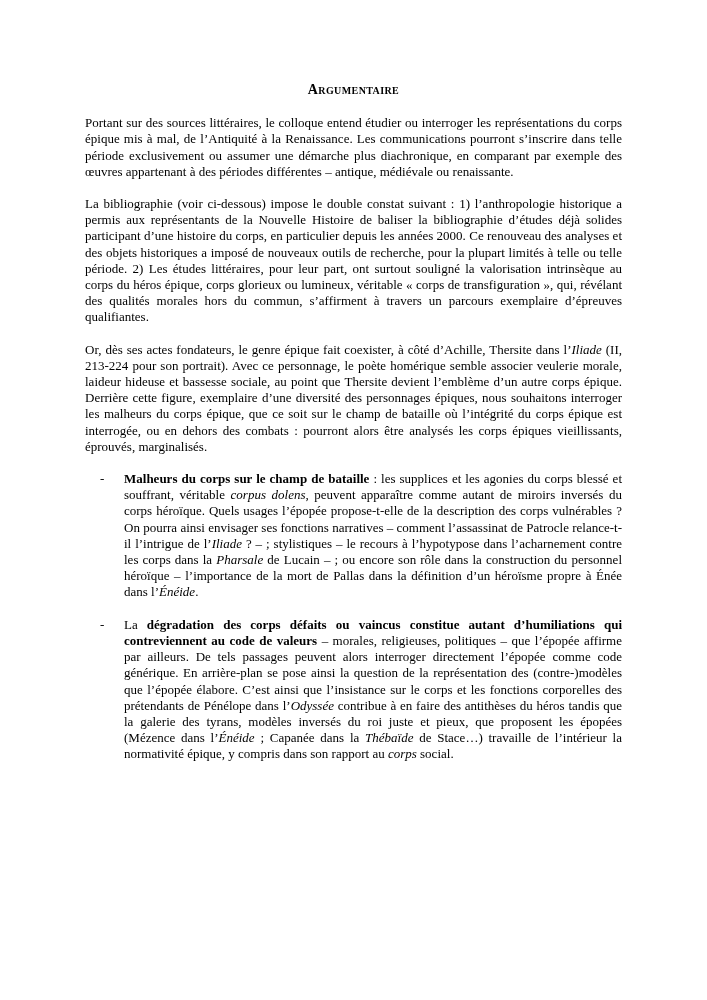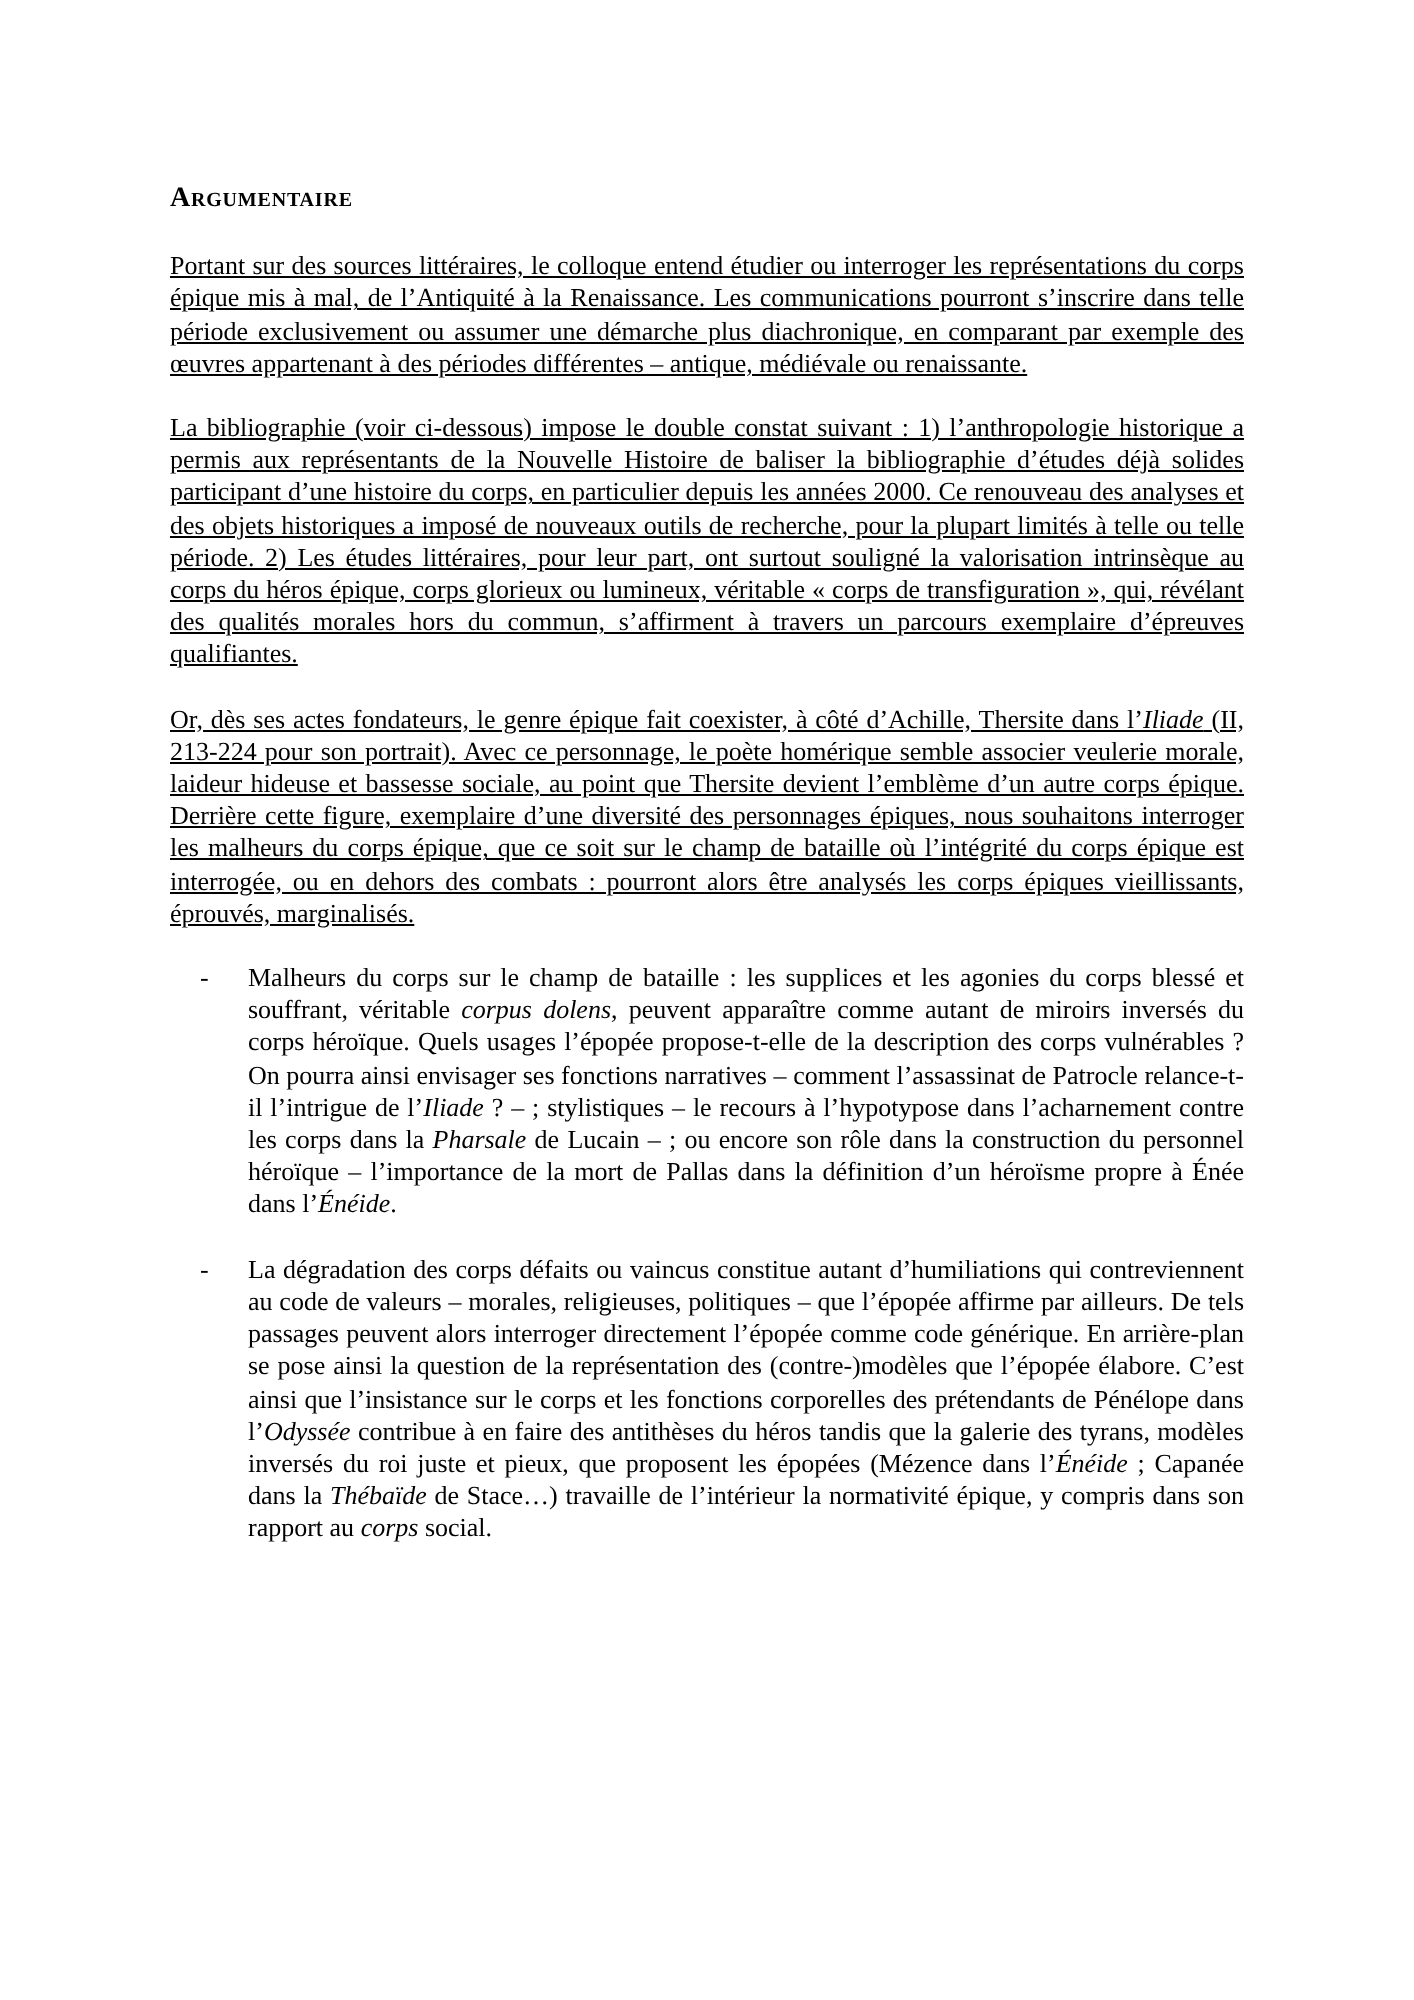--- a/index.html
+++ b/index.html
@@ -15,50 +15,49 @@
     background: #ffffff;
     box-sizing: border-box;
     padding: 80px 85px 40px 85px;
     font-family: "Liberation Serif", "DejaVu Serif", serif;
     font-size: 13px;
     line-height: 16.2px;
     color: #000000;
     overflow: hidden;
   }
   .doc-title {
-    text-align: left;
+    text-align: center;
     font-weight: bold;
     font-variant: small-caps;
     font-size: 14px;
     letter-spacing: 0.4px;
-    margin: 12px 0 17px 0;
+    margin: 2px 0 17px 0;
   }
   .para {
     text-align: justify;
     margin: 0 0 16px 0;
-    text-decoration: underline;
   }
   .list {
     margin: 0;
   }
   .list-item {
     display: flex;
     margin: 0 0 16px 0;
     padding-left: 15px;
   }
   .list-marker {
     flex: 0 0 24px;
     width: 24px;
   }
   .list-text {
     flex: 1;
     text-align: justify;
     margin: 0;
   }
-  .seg-b { font-weight: normal; }
+  .seg-b { font-weight: bold; }
   .seg-i { font-style: italic; }
 </style>
 </head>
 <body>
 
 <div class="page">
 
   <h1 class="doc-title">Argumentaire</h1>
 
   <p class="para"><span>Portant sur des sources littéraires, le colloque entend étudier ou interroger les représentations du corps épique mis à mal, de l’Antiquité à la Renaissance. Les communications pourront s’inscrire dans telle période exclusivement ou assumer une démarche plus diachronique, en comparant par exemple des œuvres appartenant à des périodes différentes – antique, médiévale ou renaissante.</span></p>

